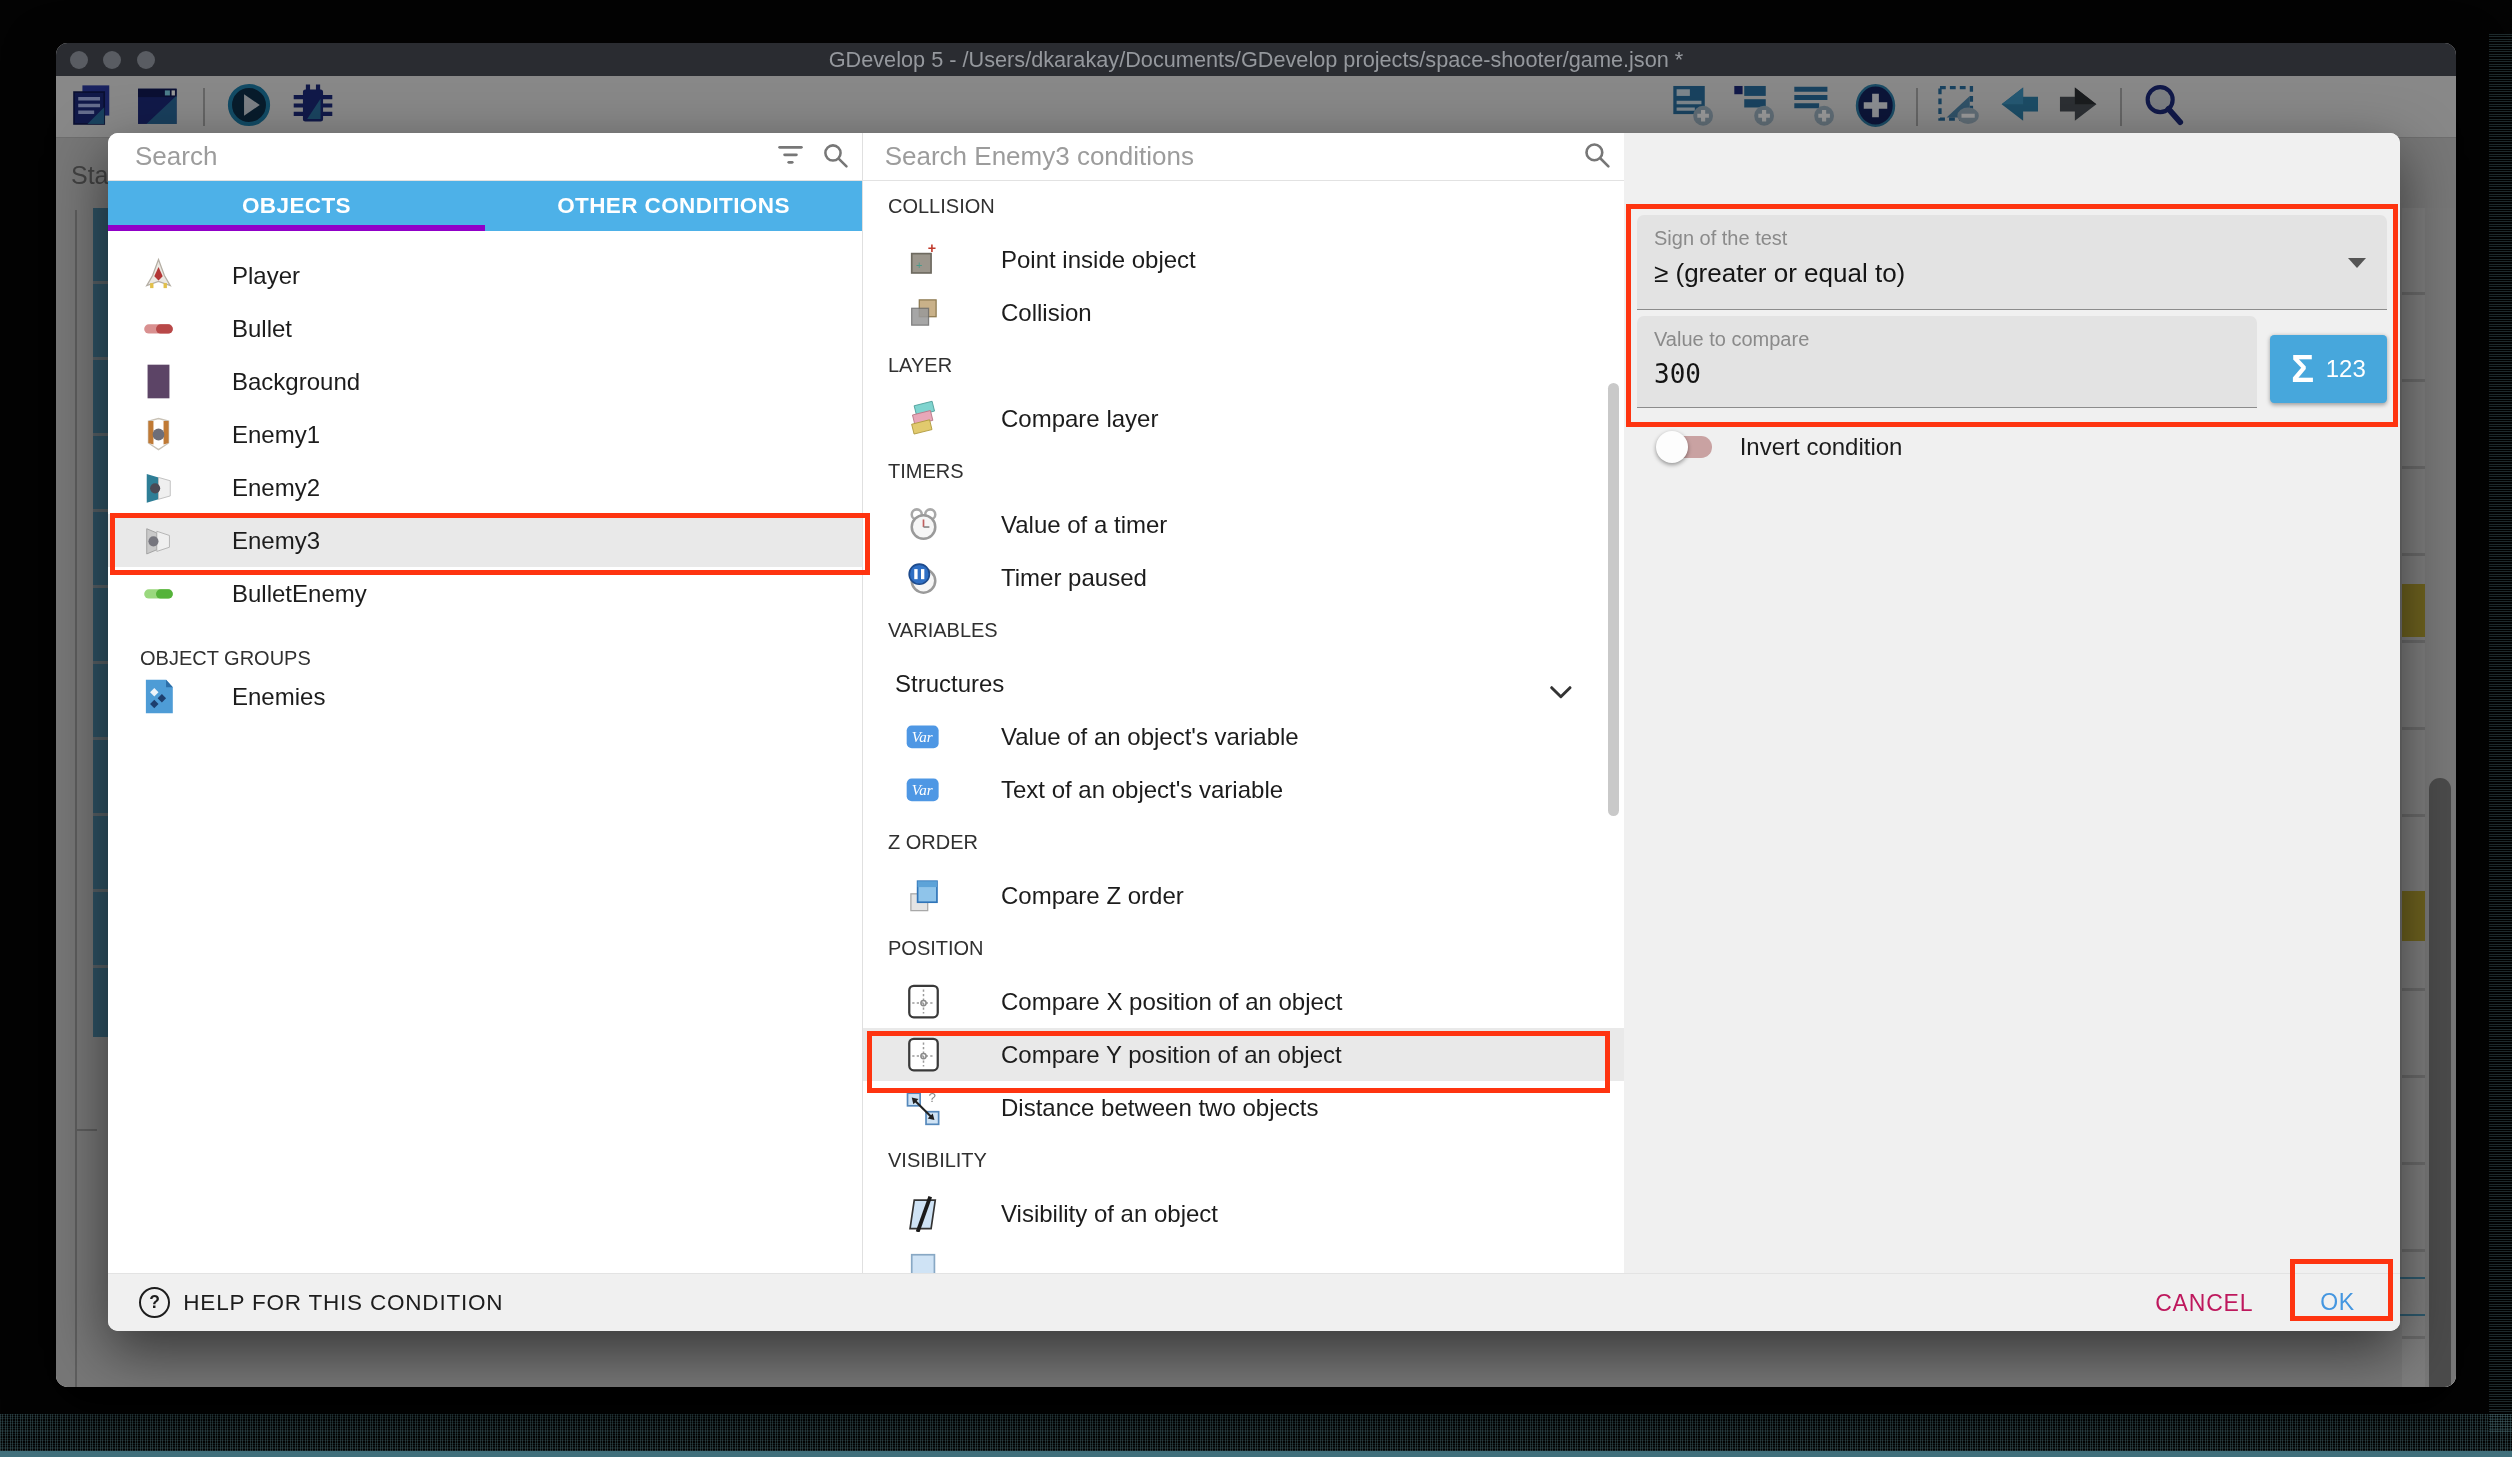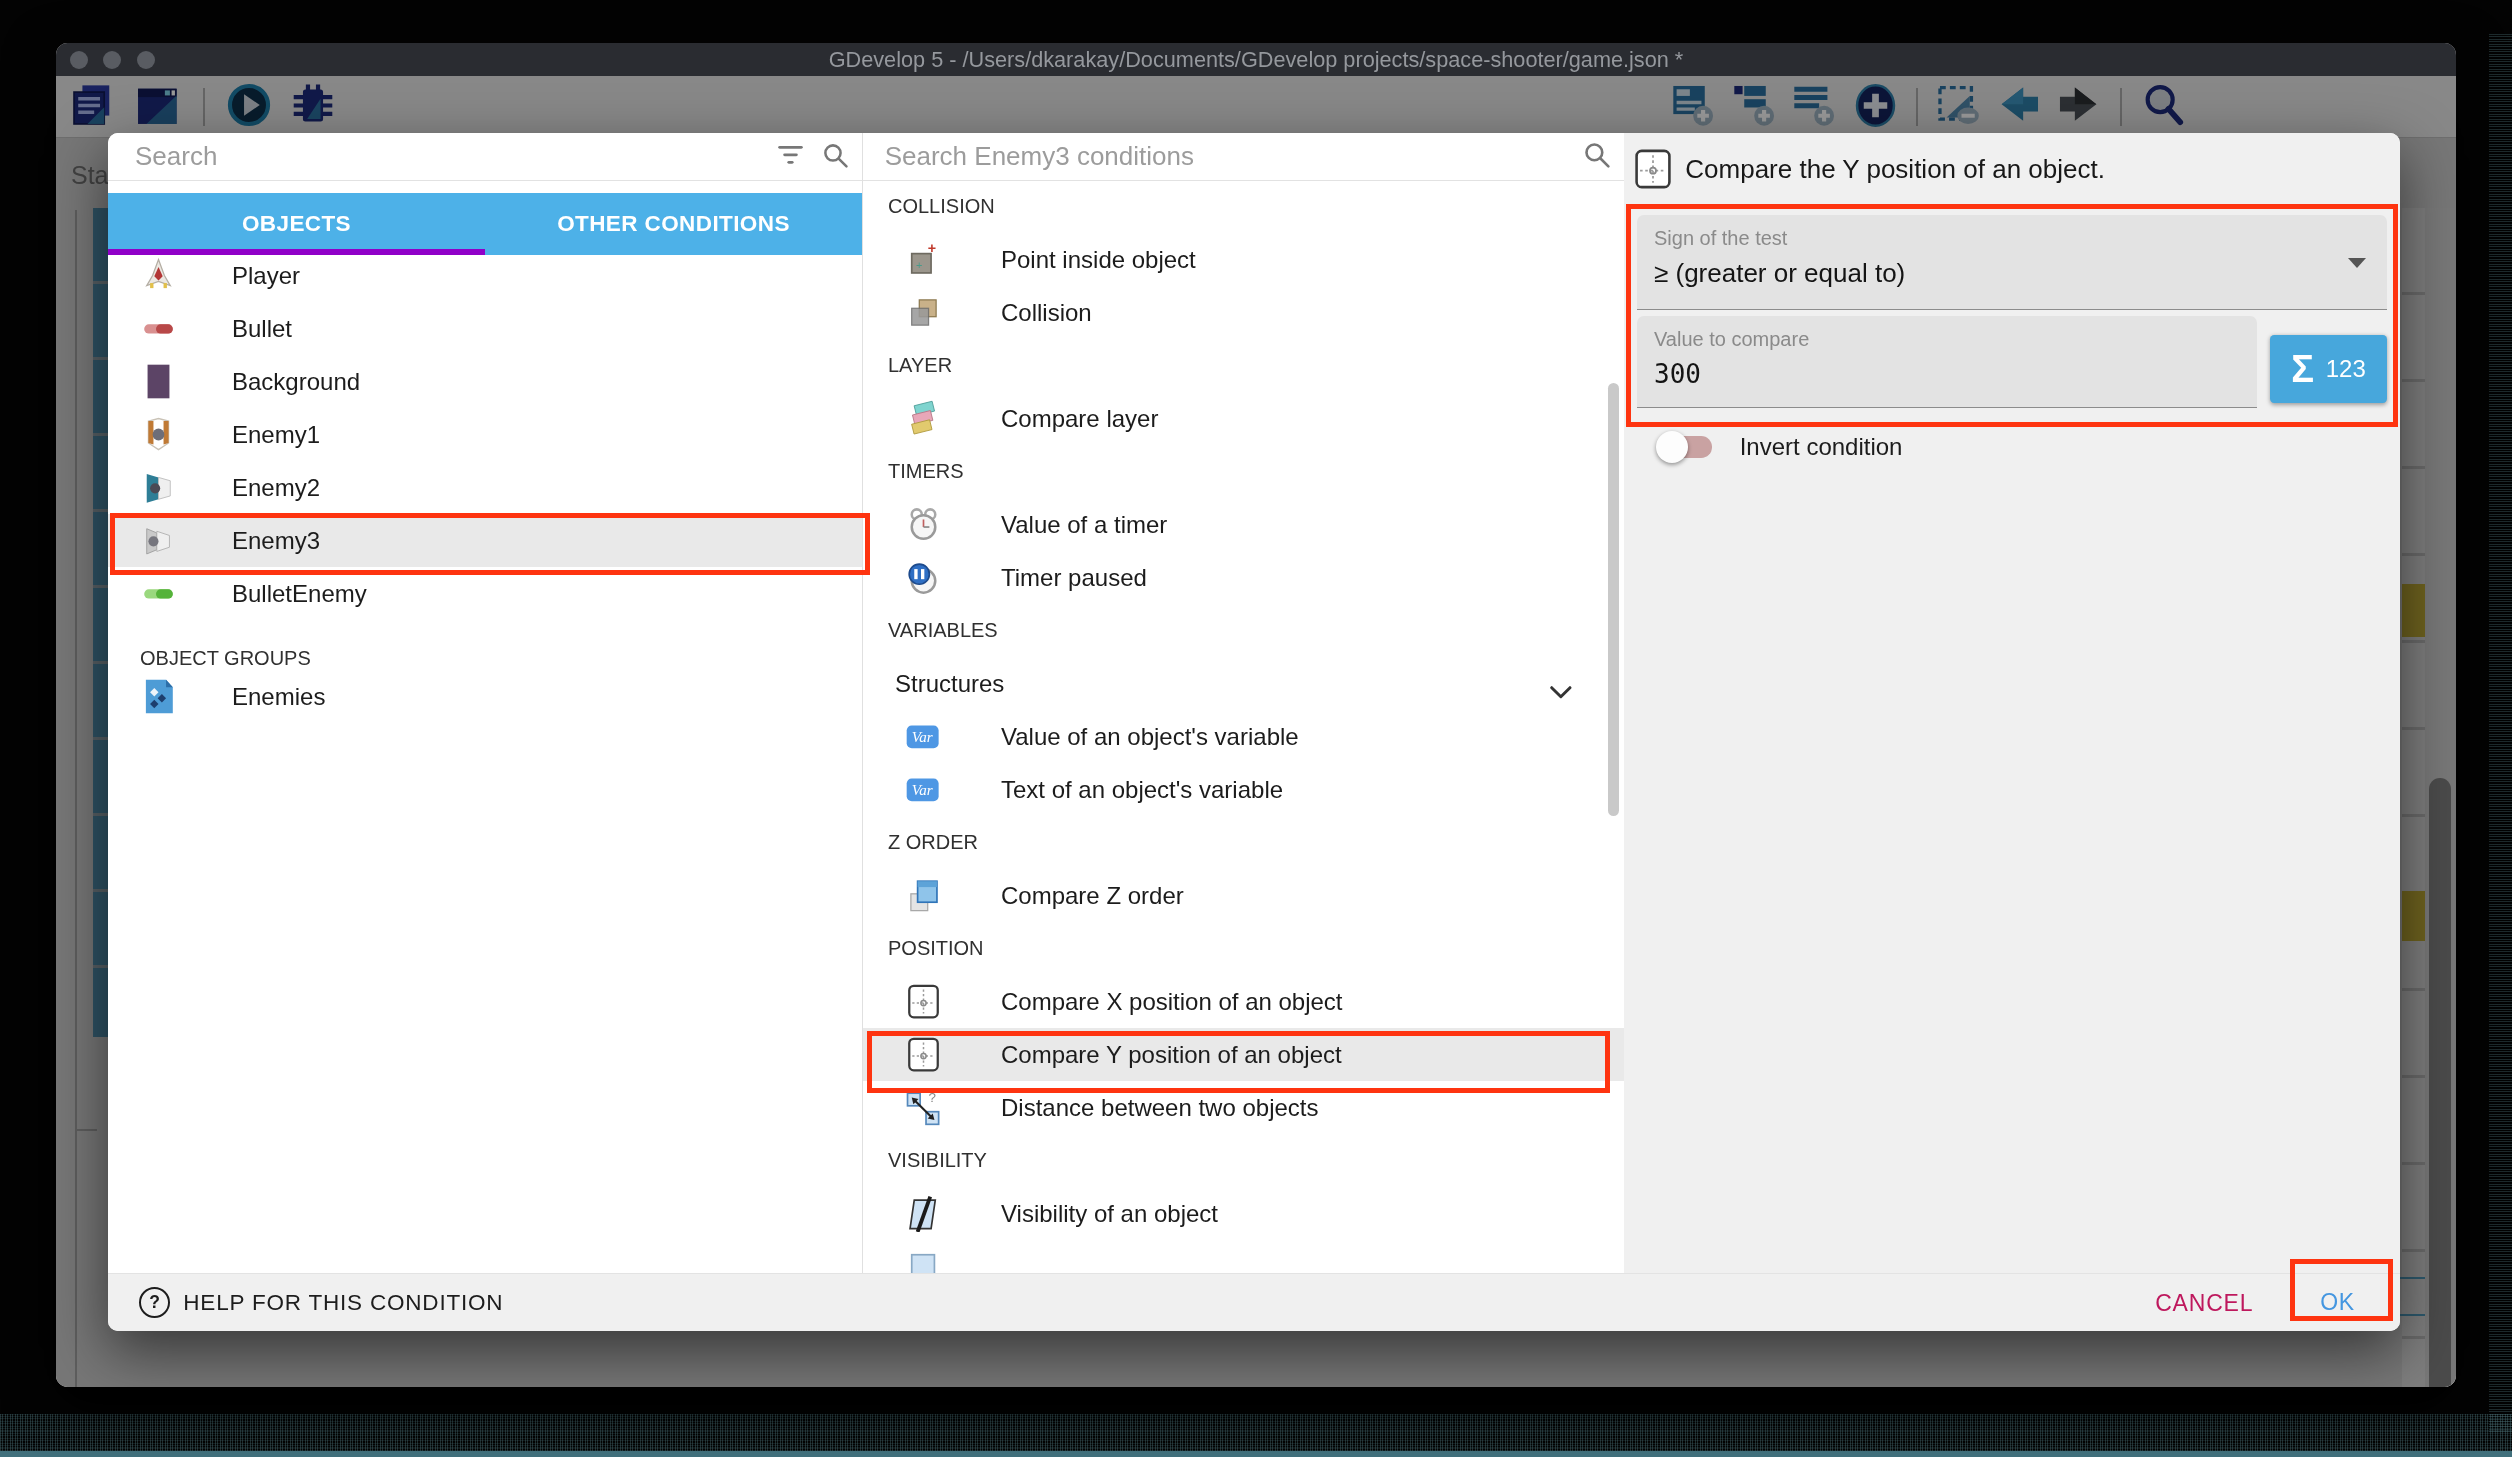--- a/index.html
+++ b/index.html
@@ -53,21 +53,21 @@
   .col-left{position:relative;width:754px;background:#fff;overflow:hidden;}
   .col-mid{position:relative;width:762px;background:#fff;border-left:0.8px solid #e0e0e0;overflow:hidden;box-sizing:border-box;}
   .col-right{position:relative;width:776px;background:#f0f0f0;overflow:hidden;}
 
   .search-row{position:relative;height:47px;border-bottom:0.8px solid #e2e2e2;display:flex;align-items:center;}
   .search-input{flex:1;height:100%;border:none;outline:none;background:transparent;
     font-family:"Liberation Sans",sans-serif;font-size:26px;color:#222;padding:0 0 0 27px;}
   .search-input::placeholder{color:#9c9c9c;}
   .search-icons{display:flex;align-items:center;gap:18.3px;padding-right:13.3px;}
 
-  .tabbar{position:relative;height:62px;background:#4db1e8;display:flex;margin-top:12px;}
+  .tabbar{position:relative;height:50px;background:#4db1e8;display:flex;}
   .tab{width:50%;display:flex;align-items:center;justify-content:center;color:#fff;
     font-size:22.5px;font-weight:bold;letter-spacing:0.4px;}
   .tab-underline{position:absolute;left:0;bottom:0;width:377px;height:5.8px;background:#9000c8;}
 
   .obj-list{position:absolute;left:0;top:101px;width:100%;padding-top:15px;}
   .obj-row{position:relative;height:53px;display:flex;align-items:center;}
   .obj-row .oicon{width:37px;height:37px;margin-left:32px;flex:none;display:flex;align-items:center;justify-content:center;}
   .obj-row .olabel{margin-left:55px;font-size:24px;color:#1c1c1c;}
   .obj-row.selected{background:#e9e9e9;}
   .groups-header{height:37px;display:flex;align-items:flex-end;padding-left:32px;
@@ -549,31 +549,20 @@
                 <svg width="37" height="37" viewBox="0 0 44 44">
                   <rect x="8" y="8" width="27" height="27" fill="#cfe3f5" stroke="#88a8c4" stroke-width="2"></rect>
                 </svg>
               </span>
             </div>
           </div>
         <div class="mid-thumb"></div>
       </div>
 
       <div class="col-right">
-        <div class="rp-header">
-          <span class="hicon">
-            <svg width="38" height="42" viewBox="0 0 44 48">
-                <rect x="3" y="3" width="38" height="42" rx="6" fill="#fff" stroke="#3a3a3a" stroke-width="3"></rect>
-                <line x1="22" y1="8" x2="22" y2="40" stroke="#9a9a9a" stroke-width="2" stroke-dasharray="3 3"></line>
-                <line x1="7" y1="26" x2="37" y2="26" stroke="#9a9a9a" stroke-width="2" stroke-dasharray="3 3"></line>
-                <circle cx="22" cy="26" r="3.5" fill="none" stroke="#8a8a8a" stroke-width="2"></circle>
-              </svg>
-          </span>
-          <span class="rp-title">Compare the Y position of an object.</span>
-        </div>
 
         <div class="field" style="left:13.3px;top:82px;width:750px;height:95px">
           <div class="flabel">Sign of the test</div>
           <div class="fvalue">≥ (greater or equal to)</div>
           <div class="caret"></div>
         </div>
 
         <div class="field" style="left:13.3px;top:183px;width:620px;height:92px">
           <div class="flabel">Value to compare</div>
           <div class="fvalue mono">300</div>

